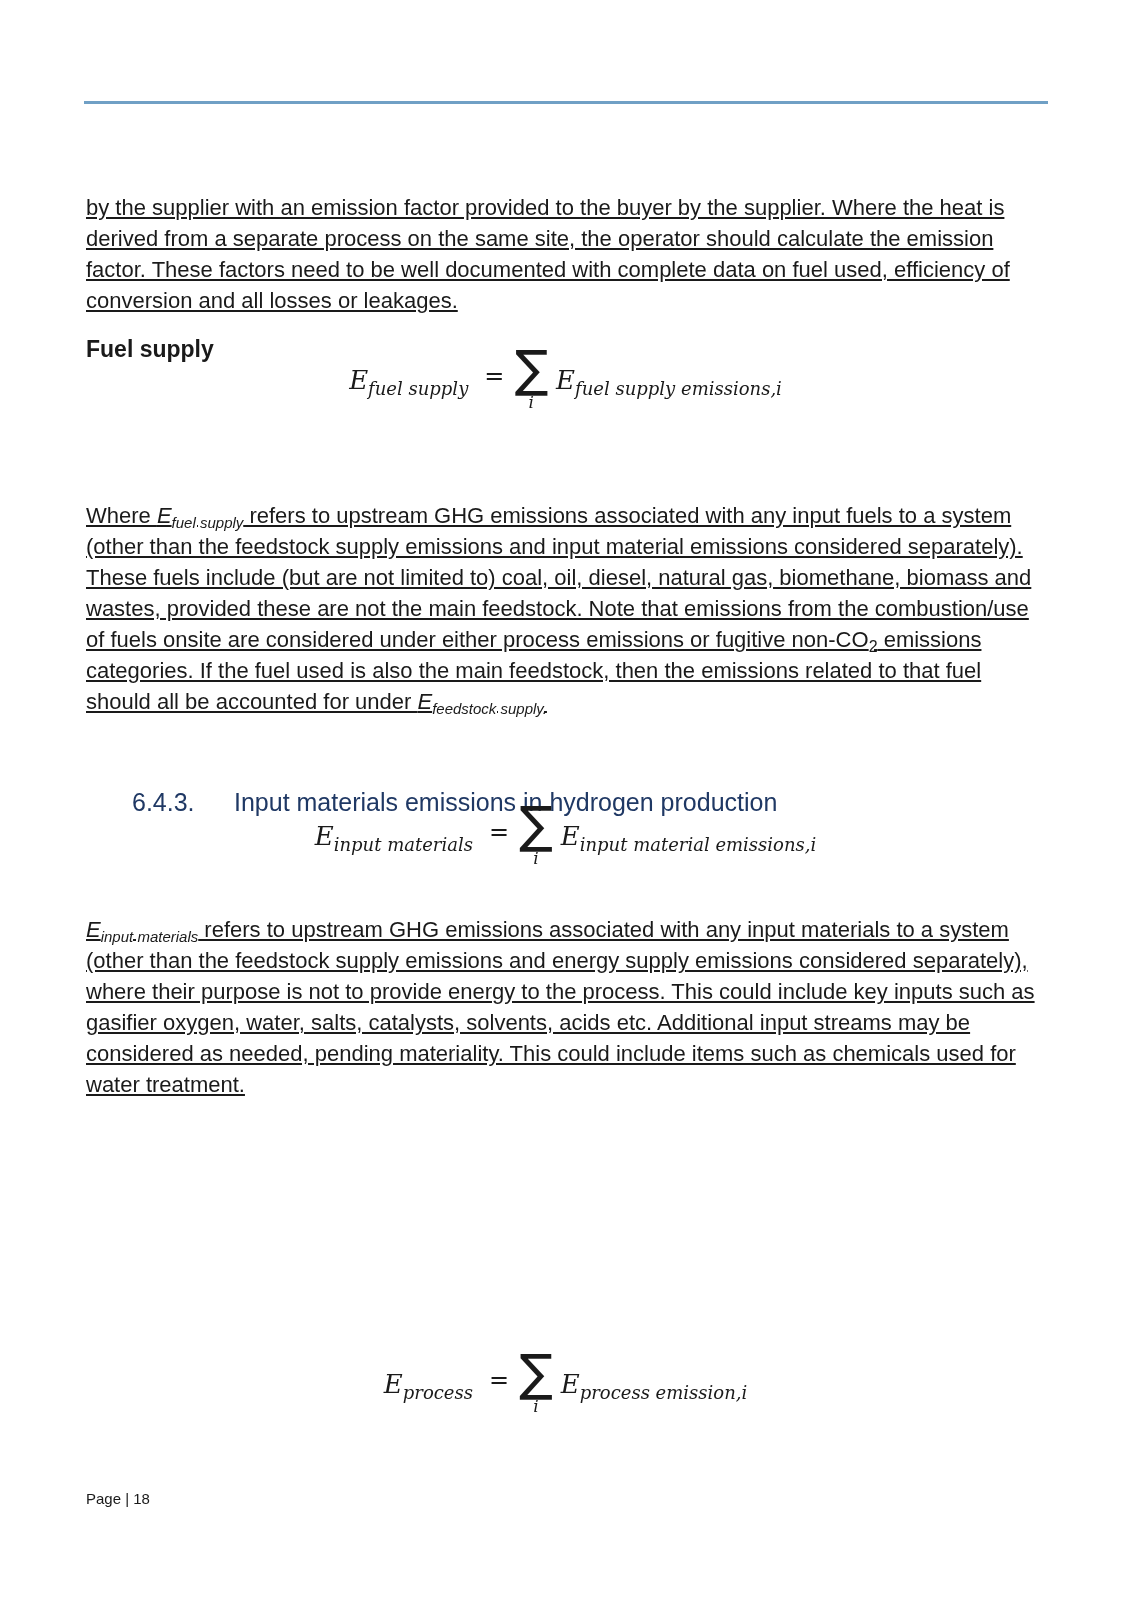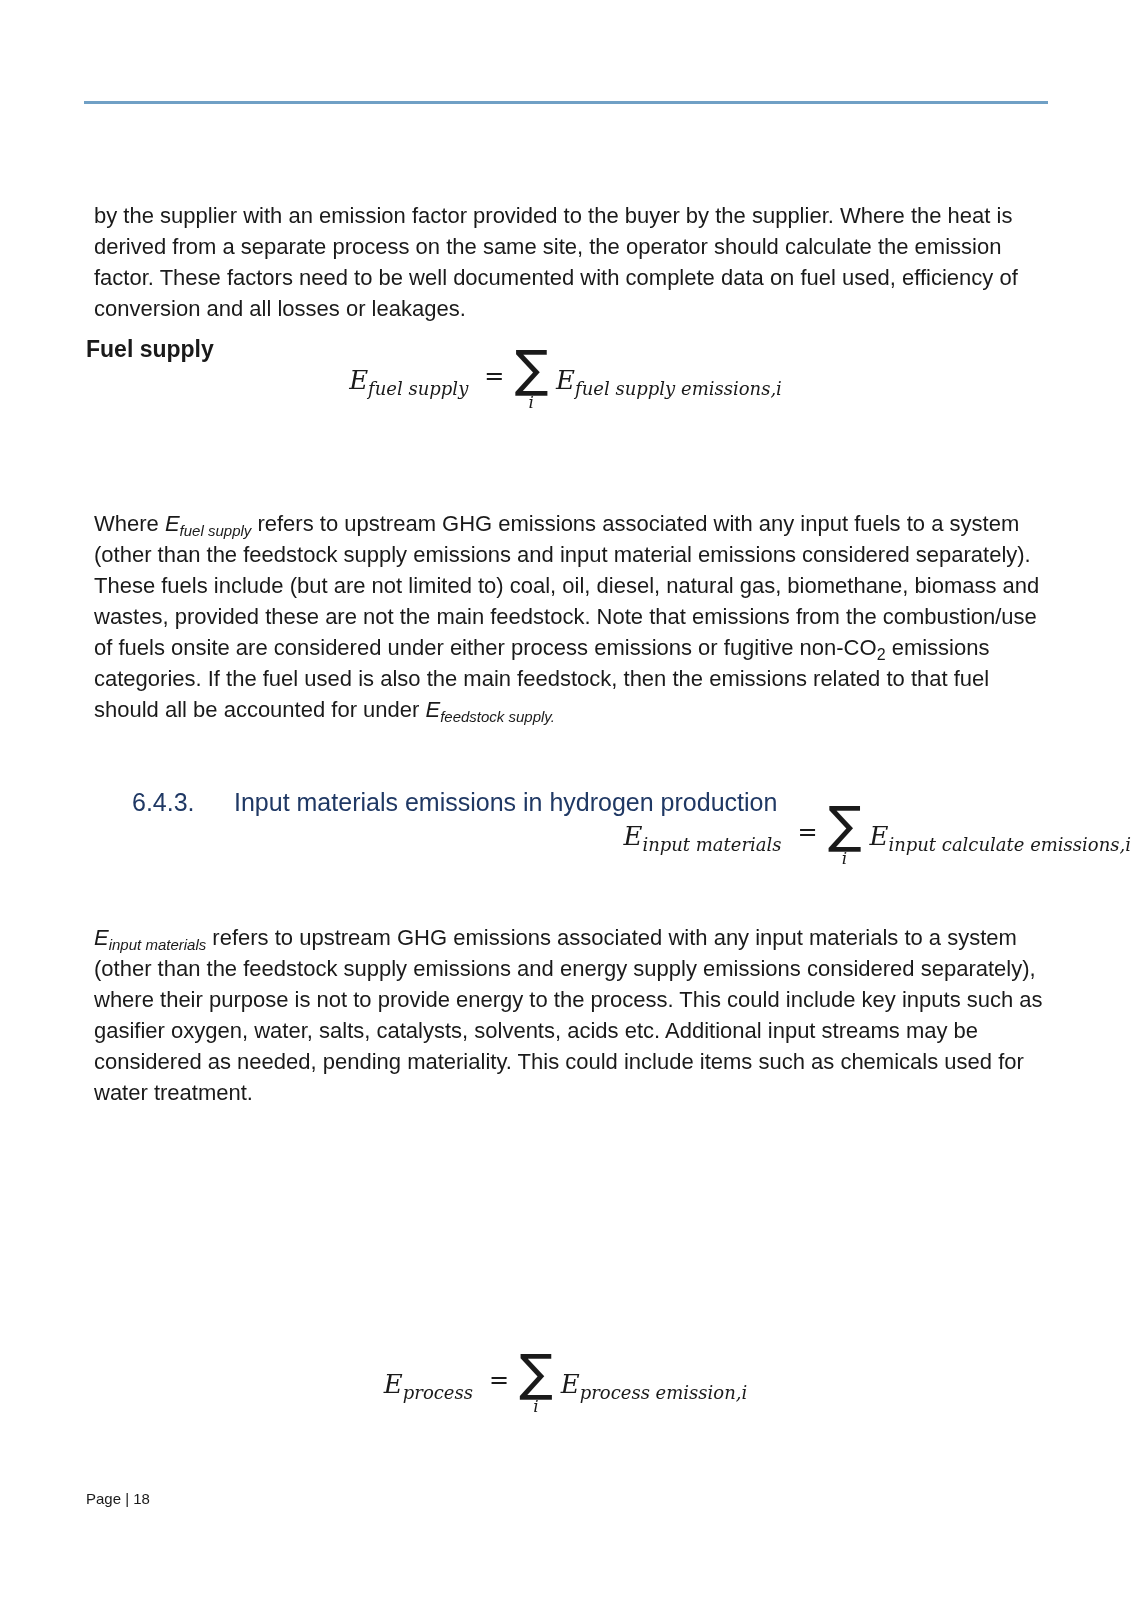--- a/index.html
+++ b/index.html
@@ -22,22 +22,23 @@
     left:84px; top:101px;
     width:964px; height:3px;
     background:var(--rule-blue);
   }
   .body-text{
     position:absolute;
     left:86px;
     width:952px;
     font-size:22px;
     line-height:31px;
-    margin:8px;
+    margin:0;
     color:var(--text-black);
+    text-decoration:underline;
   }
   .body-text sub{
     font-size:15px;
     line-height:0;
     font-style:italic;
   }
   .body-text sub.sub-normal{font-style:normal;font-size:16px;}
   .inline-e{font-style:italic;}
   .bold-heading{
     position:absolute;
@@ -103,21 +104,21 @@
     margin:0;
     font-size:15px;
     color:var(--text-black);
   }
   
   #p1{top:192px;}
   #fuel-heading{top:336px;}
   #formula1{top:344px;}
   #p2{top:500px;}
   #sec643{top:776px;}
-  #formula2{top:800px;justify-content:flex-end;}
+  #formula2{top:800px;}
   #p3{top:914px;}
   #p4{top:1146px;}
   #sec644{top:1326px;}
   #formula3{top:1348px;}
 </style>
 </head>
 <body>
 
 <div class="page">
 
@@ -143,21 +144,21 @@
     <span class="sec-num">6.4.3.</span><span class="sec-title">Input materials emissions in hydrogen production</span>
   </h2>
 
   <div class="formula" id="formula2">
     <span class="f-term"><span>E</span><sub>input materials</sub></span>
     <span class="f-eq">=</span>
     <span class="f-sum">
       <span class="f-sigma">∑</span>
       <span class="f-idx">i</span>
     </span>
-    <span class="f-term"><span>E</span><sub>input calculate emissions,i</sub></span>
+    <span class="f-term"><span>E</span><sub>input material emissions,i</sub></span>
   </div>
 
   <p class="body-text" id="p3"><span class="inline-e">E</span><sub>input materials</sub><span> refers to upstream GHG emissions associated with any input materials to a system (other than the feedstock supply emissions and energy supply emissions considered separately), where their purpose is not to provide energy to the process. This could include key inputs such as gasifier oxygen, water, salts, catalysts, solvents, acids etc. Additional input streams may be considered as needed, pending materiality. This could include items such as chemicals used for water treatment.</span></p>
 
 
 
   <div class="formula" id="formula3">
     <span class="f-term"><span>E</span><sub>process</sub></span>
     <span class="f-eq">=</span>
     <span class="f-sum">

